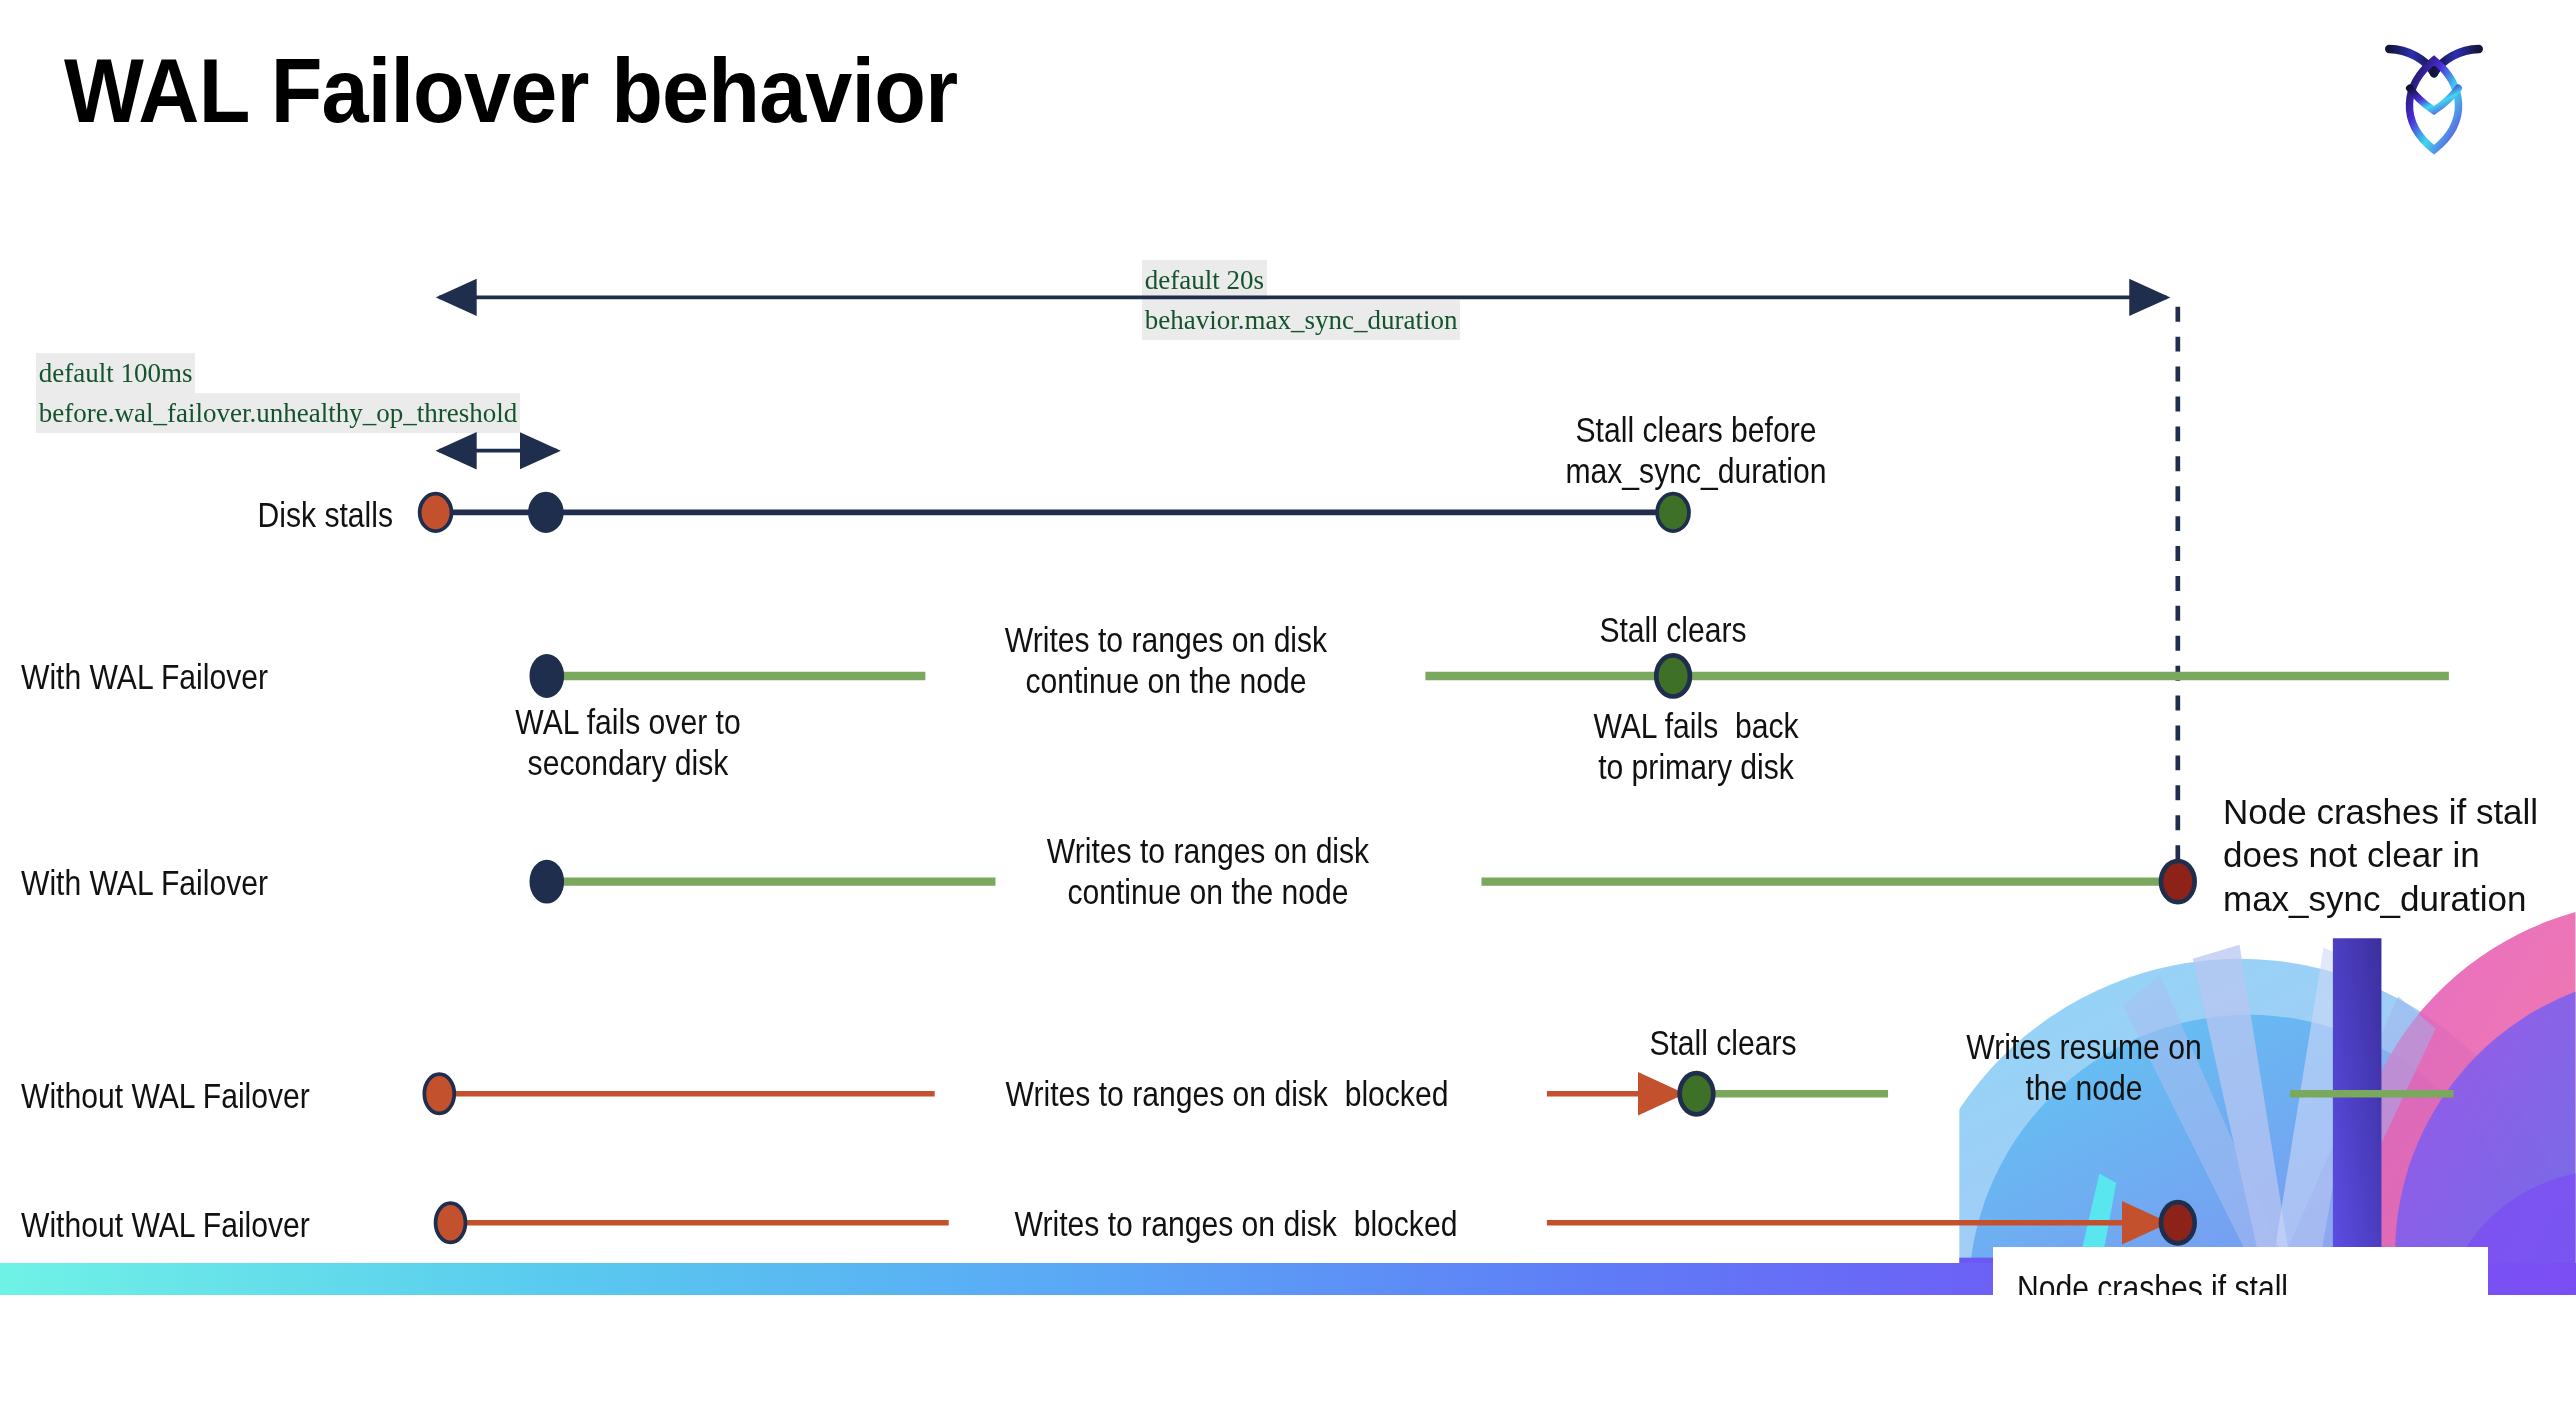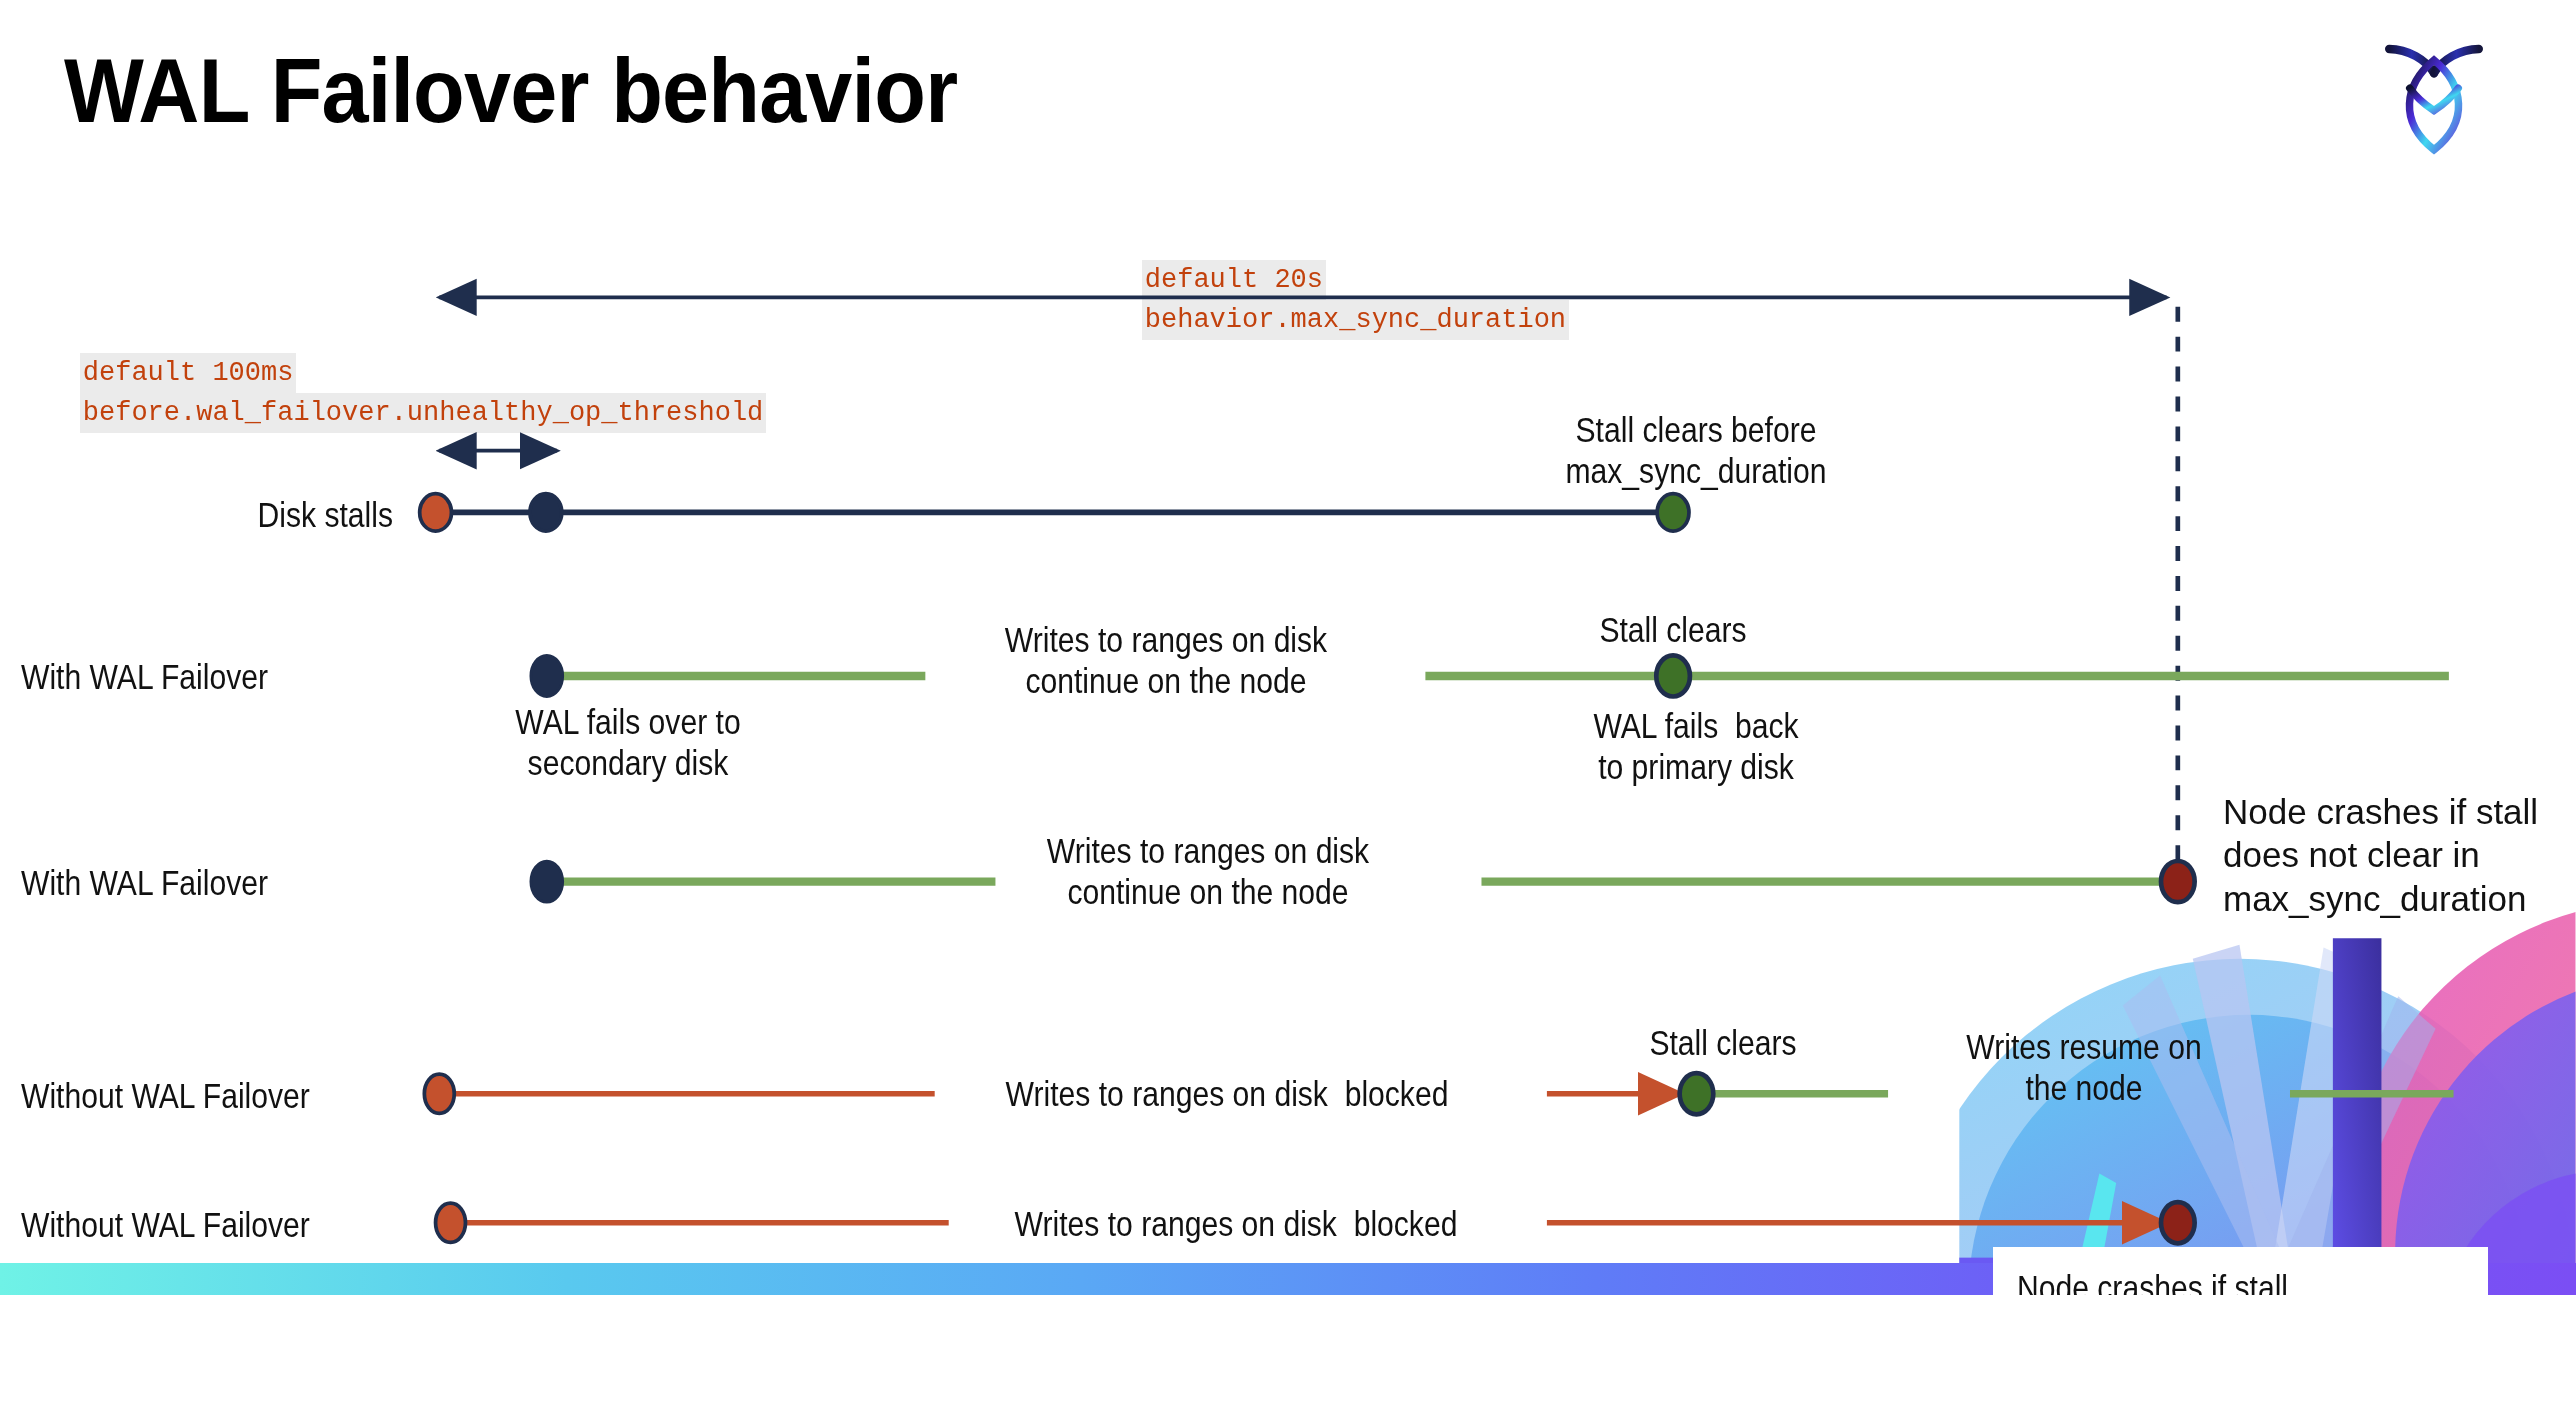--- a/index.html
+++ b/index.html
@@ -30,21 +30,21 @@
     font-weight:bold;font-size:91px;letter-spacing:-0.9px;
     color:#000;line-height:1;white-space:nowrap;
     transform:scaleX(0.93);transform-origin:left top;
   }
 
   
   .logo{position:absolute;right:86px;top:32px;width:112px;height:131px;}
   .logo svg{display:block;width:100%;height:100%;}
 
   
-  .codeblock{position:absolute;font-family:Liberation Mono, monospace;font-size:27px;line-height:1.42;color:#c2410c;white-space:nowrap;}
+  .codeblock{position:absolute;font-family:Liberation Serif, serif;font-size:27px;line-height:1.42;color:#14532d;white-space:nowrap;}
   .codeblock span{background:#ebebeb;padding:0.9px 2.8px;display:inline-block;}
 
   
   .lbl{
     position:absolute;color:#111;
     font-family:"Liberation Sans", sans-serif;
     font-size:35px;line-height:1.18;white-space:pre;
     transform:scaleX(0.86);
   }
   .lbl.c{transform:translateX(-50%) scaleX(0.86);text-align:center;}
@@ -165,21 +165,21 @@
       <path d="M34 60 C44 74 54 80 60 84 C66 80 76 74 86 60" stroke="url(#lg)" stroke-width="8" fill="none" stroke-linecap="round"></path>
       <path d="M60 84 L60 124" stroke="url(#lg)" stroke-width="8" fill="none" stroke-linecap="round"></path>
     </svg>
   </div>
 
   <div class="codeblock" style="left:1142px;top:260px;">
     <div><span>default 20s</span></div>
     <div><span>behavior.max_sync_duration</span></div>
   </div>
 
-  <div class="codeblock" style="left:36px;top:353px;margin-left:44px;">
+  <div class="codeblock" style="left:36px;top:353px;">
     <div><span>default 100ms</span></div>
     <div><span>before.wal_failover.unhealthy_op_threshold</span></div>
   </div>
 
   <div class="chart">
     <svg width="2576" height="1408" viewBox="0 0 2756 1506" xmlns="http://www.w3.org/2000/svg">
       <defs>
         <marker id="navyArrowR" markerWidth="12" markerHeight="12" refX="10" refY="6" orient="auto" markerUnits="strokeWidth">
           <path d="M0,1 L11,6 L0,11 z" fill="#1f2e4d"></path>
         </marker>

